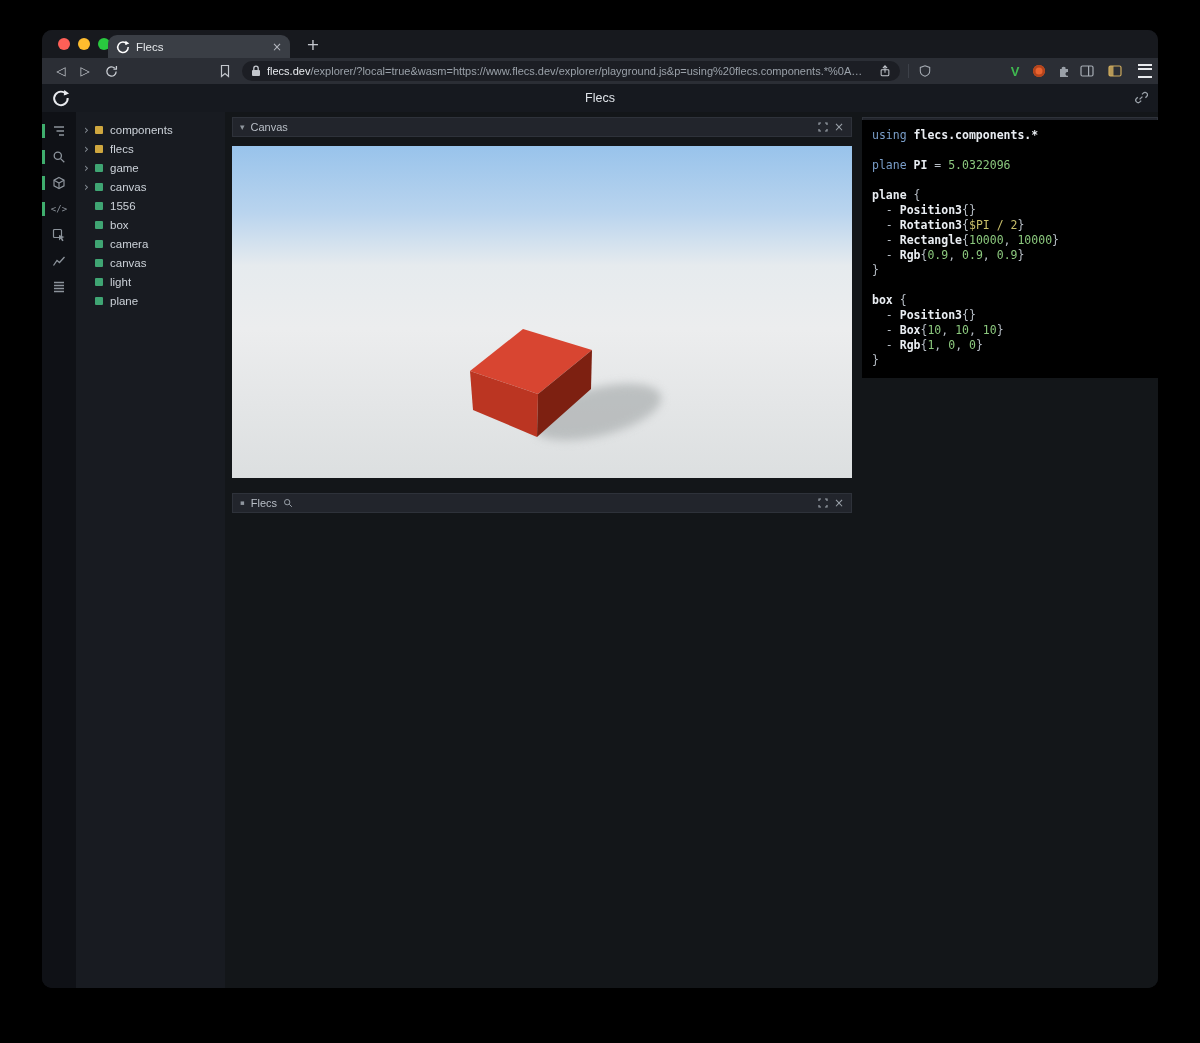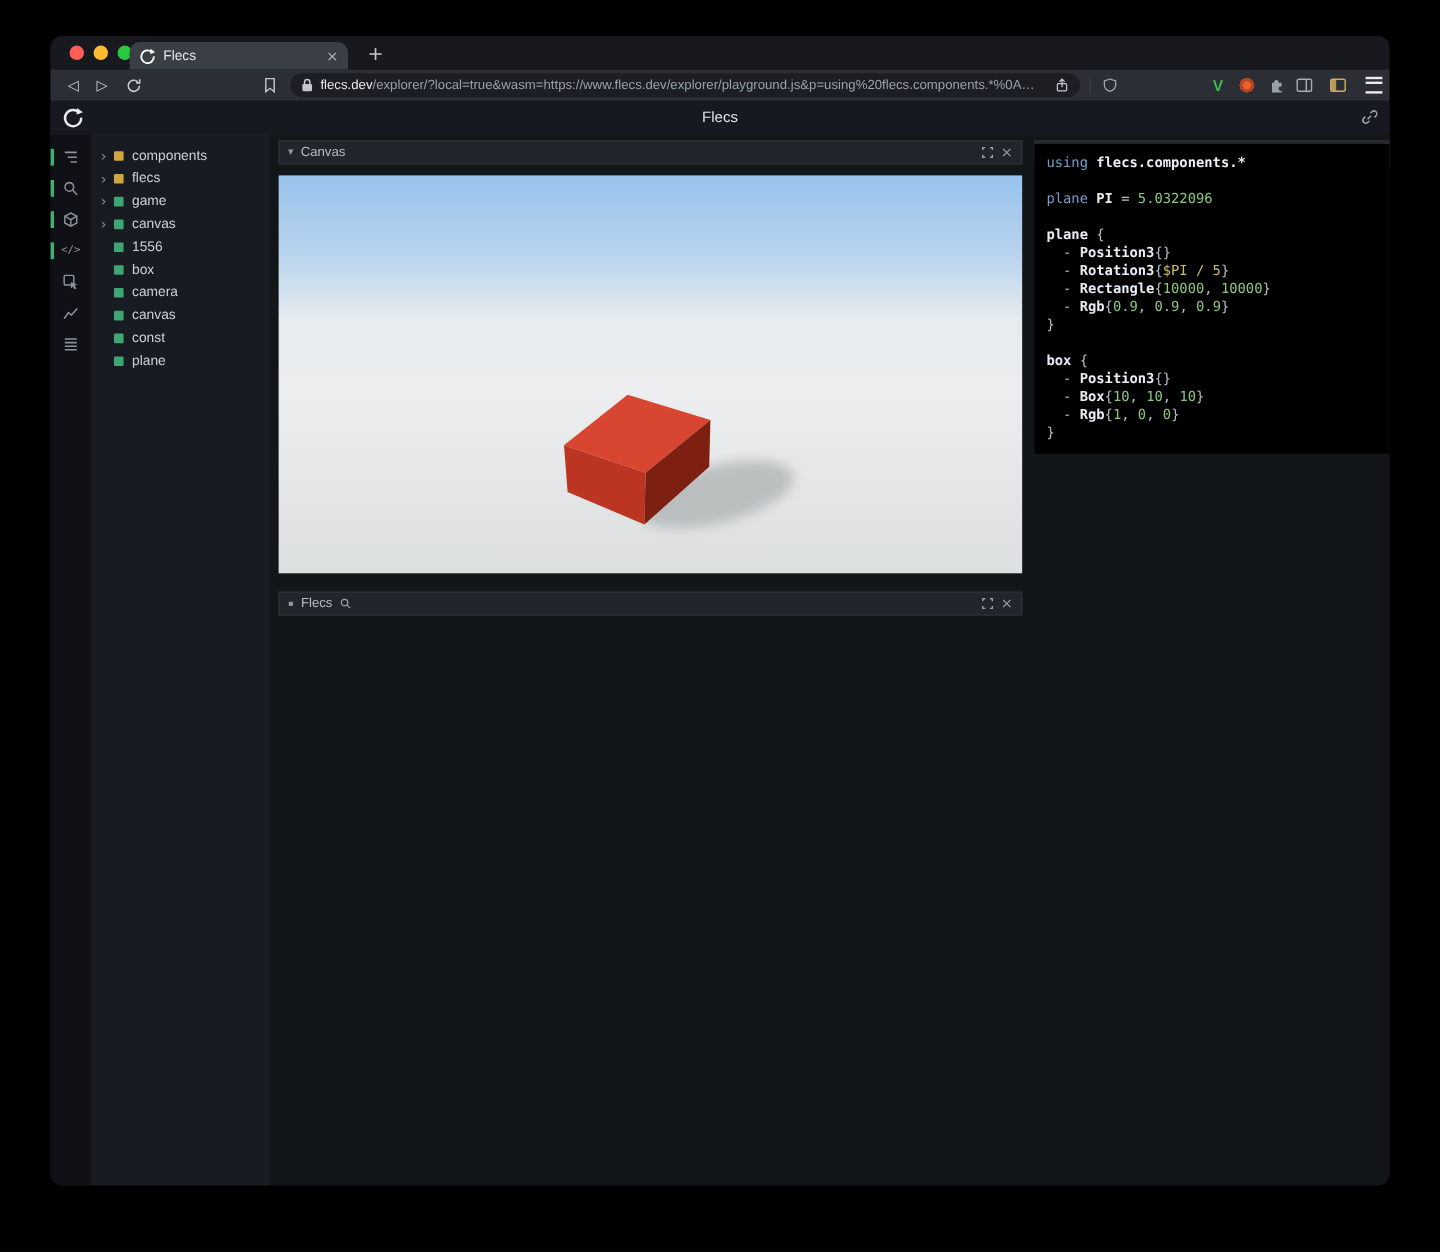--- a/index.html
+++ b/index.html
@@ -251,21 +251,21 @@
       <span>camera</span>
     </div>
     <div class="tree-row">
       <span class="tw"></span>
       <span class="sq" style="background-color: rgb(63, 165, 115);"></span>
       <span>canvas</span>
     </div>
     <div class="tree-row">
       <span class="tw"></span>
       <span class="sq" style="background-color: rgb(63, 165, 115);"></span>
-      <span>const</span>
+      <span>light</span>
     </div>
     <div class="tree-row">
       <span class="tw"></span>
       <span class="sq" style="background-color: rgb(63, 165, 115);"></span>
       <span>plane</span>
     </div>
   </div>
 
   <div class="content">
 
@@ -334,21 +334,21 @@
     </div>
 
     <div class="editor-body">
       <div class="code">
           <div class="code-line"><span class="tok-kw">using </span><span class="tok-idb">flecs.components.*</span></div>
           <div class="code-line">&nbsp;</div>
           <div class="code-line"><span class="tok-kw">plane </span><span class="tok-idb">PI</span><span class="tok-pl"> = </span><span class="tok-num">5.0322096</span></div>
           <div class="code-line">&nbsp;</div>
           <div class="code-line"><span class="tok-idb">plane</span><span class="tok-pl"> {</span></div>
           <div class="code-line"><span class="tok-pl">  - </span><span class="tok-idb">Position3</span><span class="tok-pl">{}</span></div>
-          <div class="code-line"><span class="tok-pl">  - </span><span class="tok-idb">Rotation3</span><span class="tok-pl">{</span><span class="tok-var">$PI / 5</span><span class="tok-pl">}</span></div>
+          <div class="code-line"><span class="tok-pl">  - </span><span class="tok-idb">Rotation3</span><span class="tok-pl">{</span><span class="tok-var">$PI / 2</span><span class="tok-pl">}</span></div>
           <div class="code-line"><span class="tok-pl">  - </span><span class="tok-idb">Rectangle</span><span class="tok-pl">{</span><span class="tok-num">10000</span><span class="tok-pl">, </span><span class="tok-num">10000</span><span class="tok-pl">}</span></div>
           <div class="code-line"><span class="tok-pl">  - </span><span class="tok-idb">Rgb</span><span class="tok-pl">{</span><span class="tok-num">0.9</span><span class="tok-pl">, </span><span class="tok-num">0.9</span><span class="tok-pl">, </span><span class="tok-num">0.9</span><span class="tok-pl">}</span></div>
           <div class="code-line"><span class="tok-pl">}</span></div>
           <div class="code-line">&nbsp;</div>
           <div class="code-line"><span class="tok-idb">box</span><span class="tok-pl"> {</span></div>
           <div class="code-line"><span class="tok-pl">  - </span><span class="tok-idb">Position3</span><span class="tok-pl">{}</span></div>
           <div class="code-line"><span class="tok-pl">  - </span><span class="tok-idb">Box</span><span class="tok-pl">{</span><span class="tok-num">10</span><span class="tok-pl">, </span><span class="tok-num">10</span><span class="tok-pl">, </span><span class="tok-num">10</span><span class="tok-pl">}</span></div>
           <div class="code-line"><span class="tok-pl">  - </span><span class="tok-idb">Rgb</span><span class="tok-pl">{</span><span class="tok-num">1</span><span class="tok-pl">, </span><span class="tok-num">0</span><span class="tok-pl">, </span><span class="tok-num">0</span><span class="tok-pl">}</span></div>
           <div class="code-line"><span class="tok-pl">}</span></div>
         </div>

